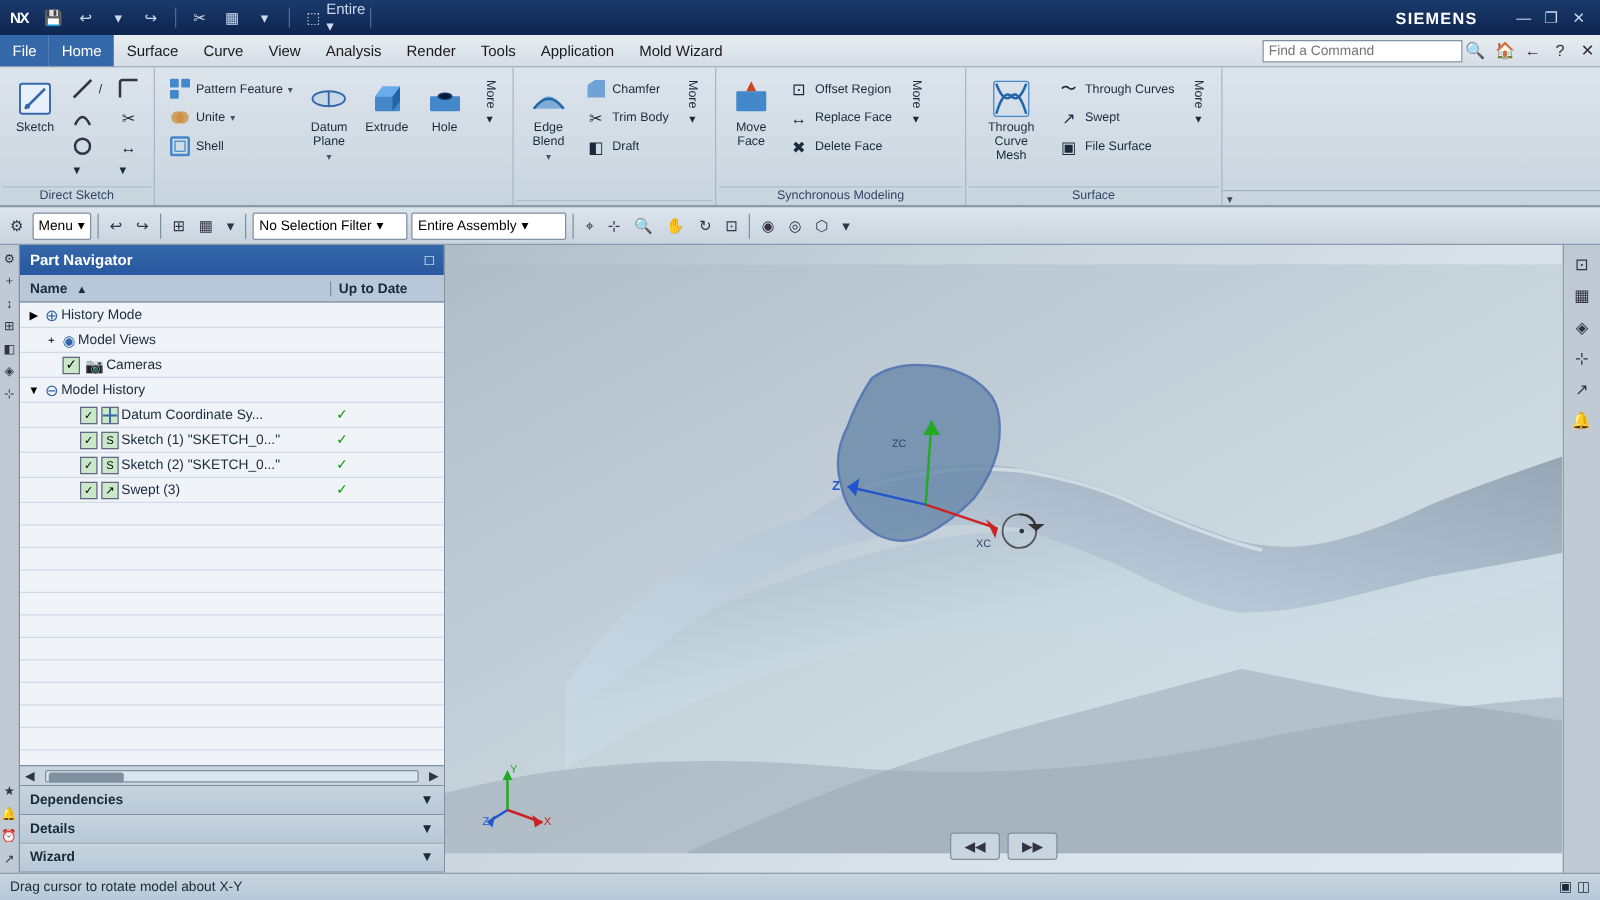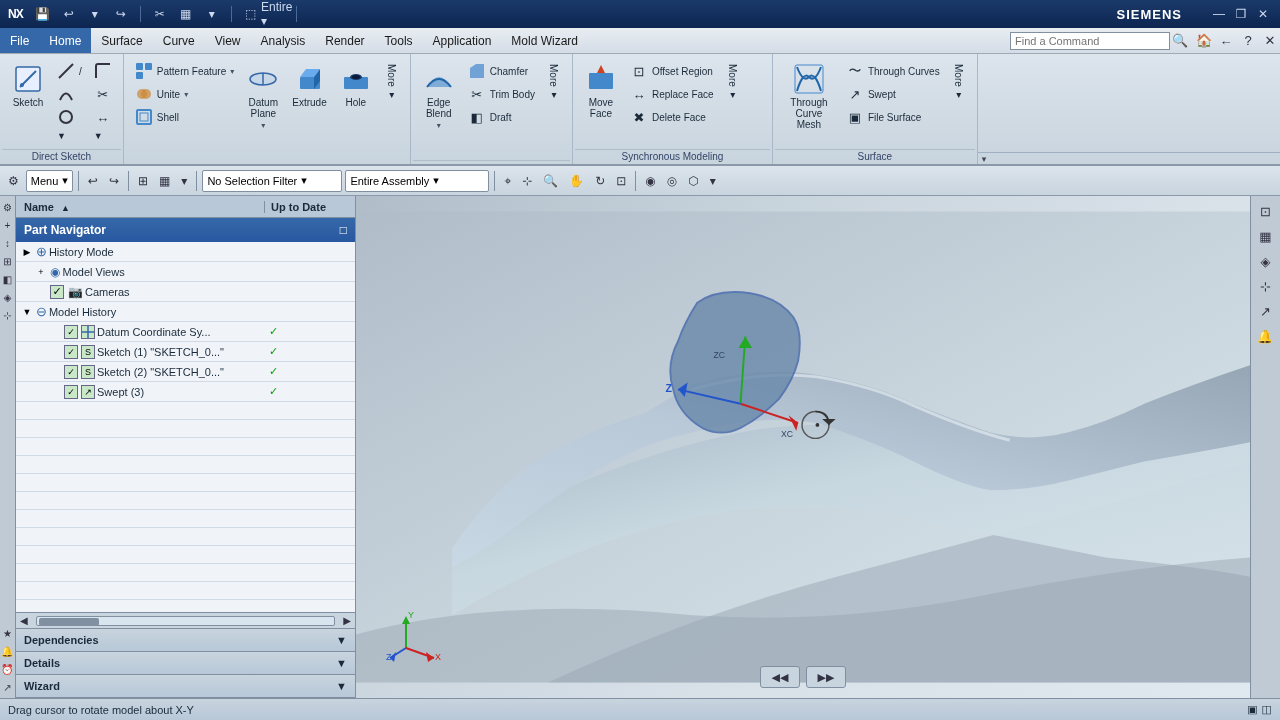--- a/index.html
+++ b/index.html
@@ -671,25 +671,25 @@
   <div class="separator"></div>
 
   <div class="toolbar-btn">↩</div>
   <div class="toolbar-btn">↪</div>
   <div class="separator"></div>
 
   <div class="toolbar-btn">⊞</div>
   <div class="toolbar-btn">▦</div>
   <div class="toolbar-btn">▾</div>
   <div class="separator"></div>
-  <div class="toolbar-dropdown" style="width:140px;">
+  <div class="toolbar-dropdown" style="width:124px;">
     <span>No Selection Filter</span>
     <span>▾</span>
   </div>
-  <div class="toolbar-dropdown" style="width:144px;">
+  <div class="toolbar-dropdown" style="width:124px;">
     <span>Entire Assembly</span>
     <span>▾</span>
   </div>
   <div class="separator"></div>
 
   <div class="toolbar-btn">⌖</div>
   <div class="toolbar-btn">⊹</div>
   <div class="toolbar-btn">🔍</div>
   <div class="toolbar-btn">✋</div>
   <div class="toolbar-btn">↻</div>
@@ -712,31 +712,31 @@
     <div class="side-icon">◈</div>
     <div class="side-icon">⊹</div>
     <div style="flex:1;"></div>
     <div class="side-icon">★</div>
     <div class="side-icon">🔔</div>
     <div class="side-icon">⏰</div>
     <div class="side-icon">↗</div>
   </div>
 
   <div id="nav-panel">
+    <div id="nav-header">
+      <span>Part Navigator</span>
+      <span style="cursor:pointer;">□</span>
+    </div>
+
     <div id="nav-table-header">
       <div class="nav-col-name">
         <span>Name</span>
         <span style="font-size:9px;margin-left:4px;">▲</span>
       </div>
       <div class="nav-col-date">Up to Date</div>
-    </div>
-
-    <div id="nav-header">
-      <span>Part Navigator</span>
-      <span style="cursor:pointer;">□</span>
     </div>
 
     <div id="nav-tree">
 
       <div class="tree-item">
         <span class="tree-indent" style="width:4px;"></span>
         <span class="tree-expander">▶</span>
         <span style="color:#3568a8;font-size:13px;margin:0 2px;">⊕</span>
         <span class="tree-label">History Mode</span>
         <span class="tree-date"></span>

